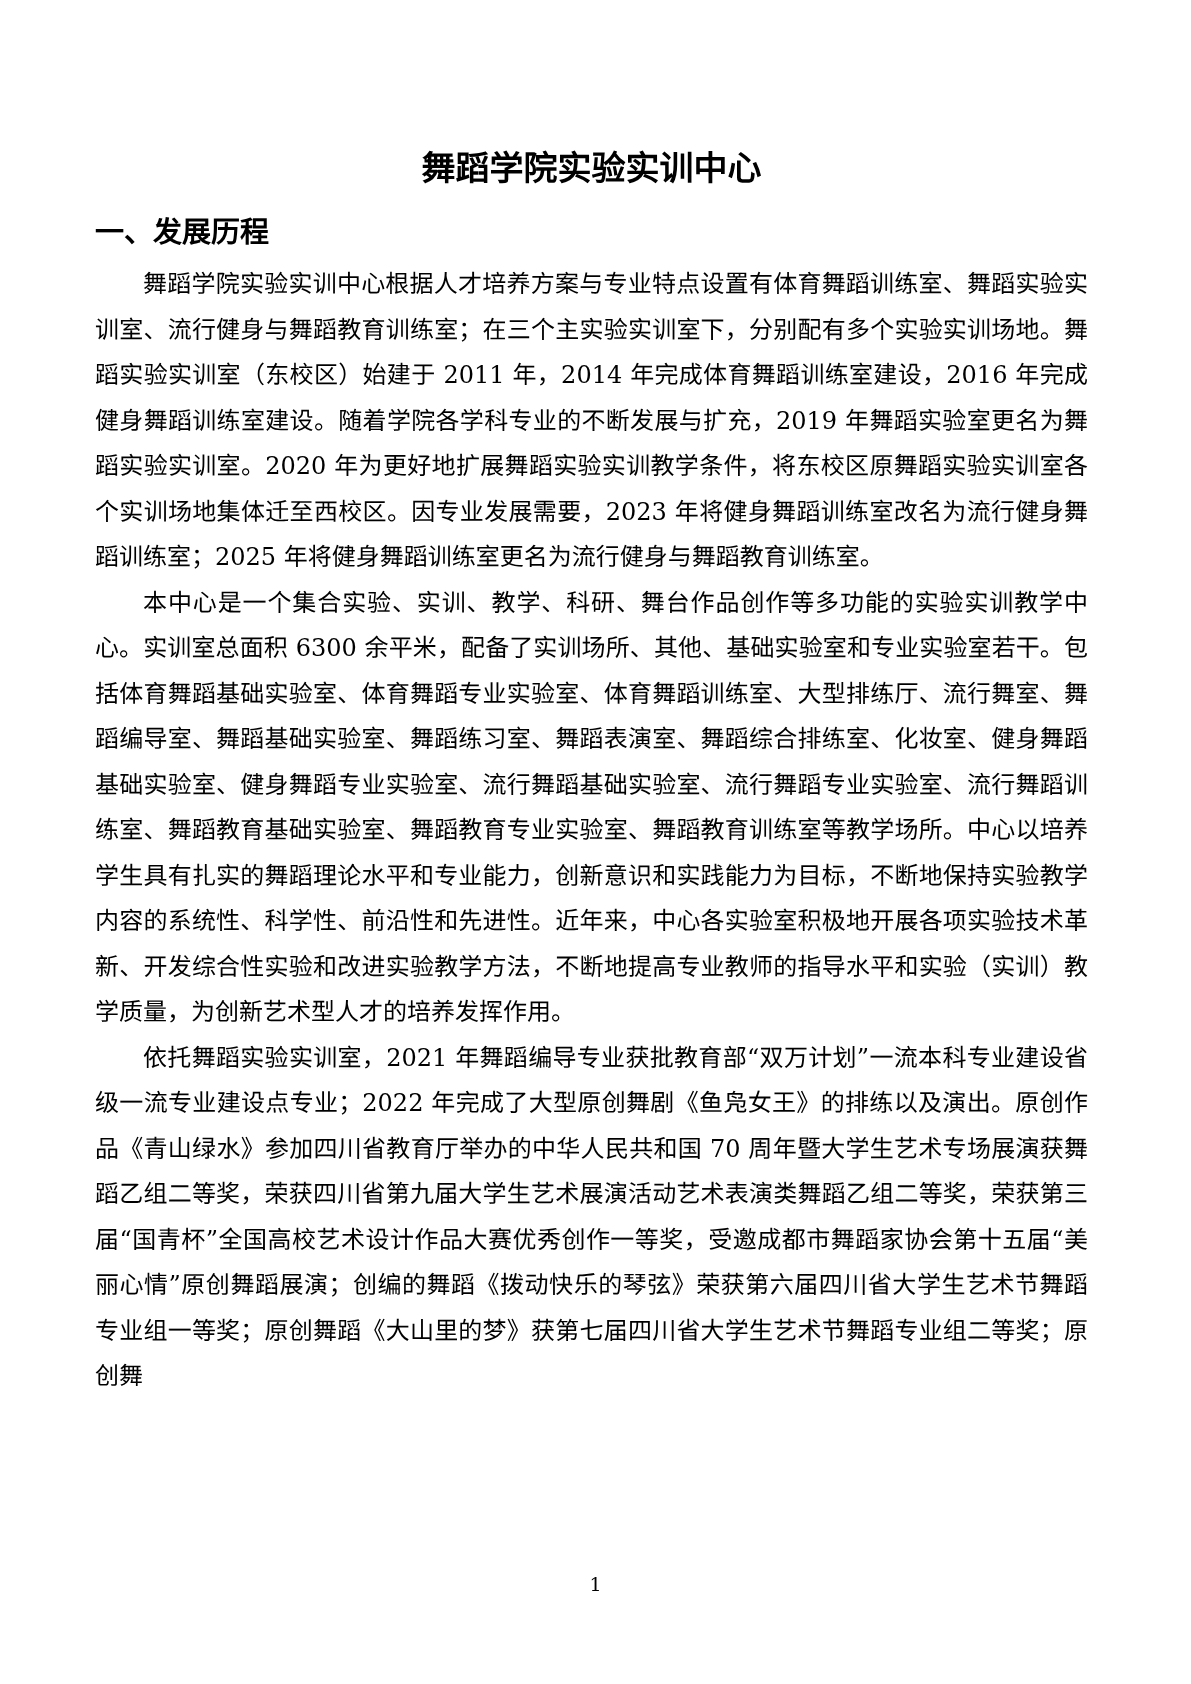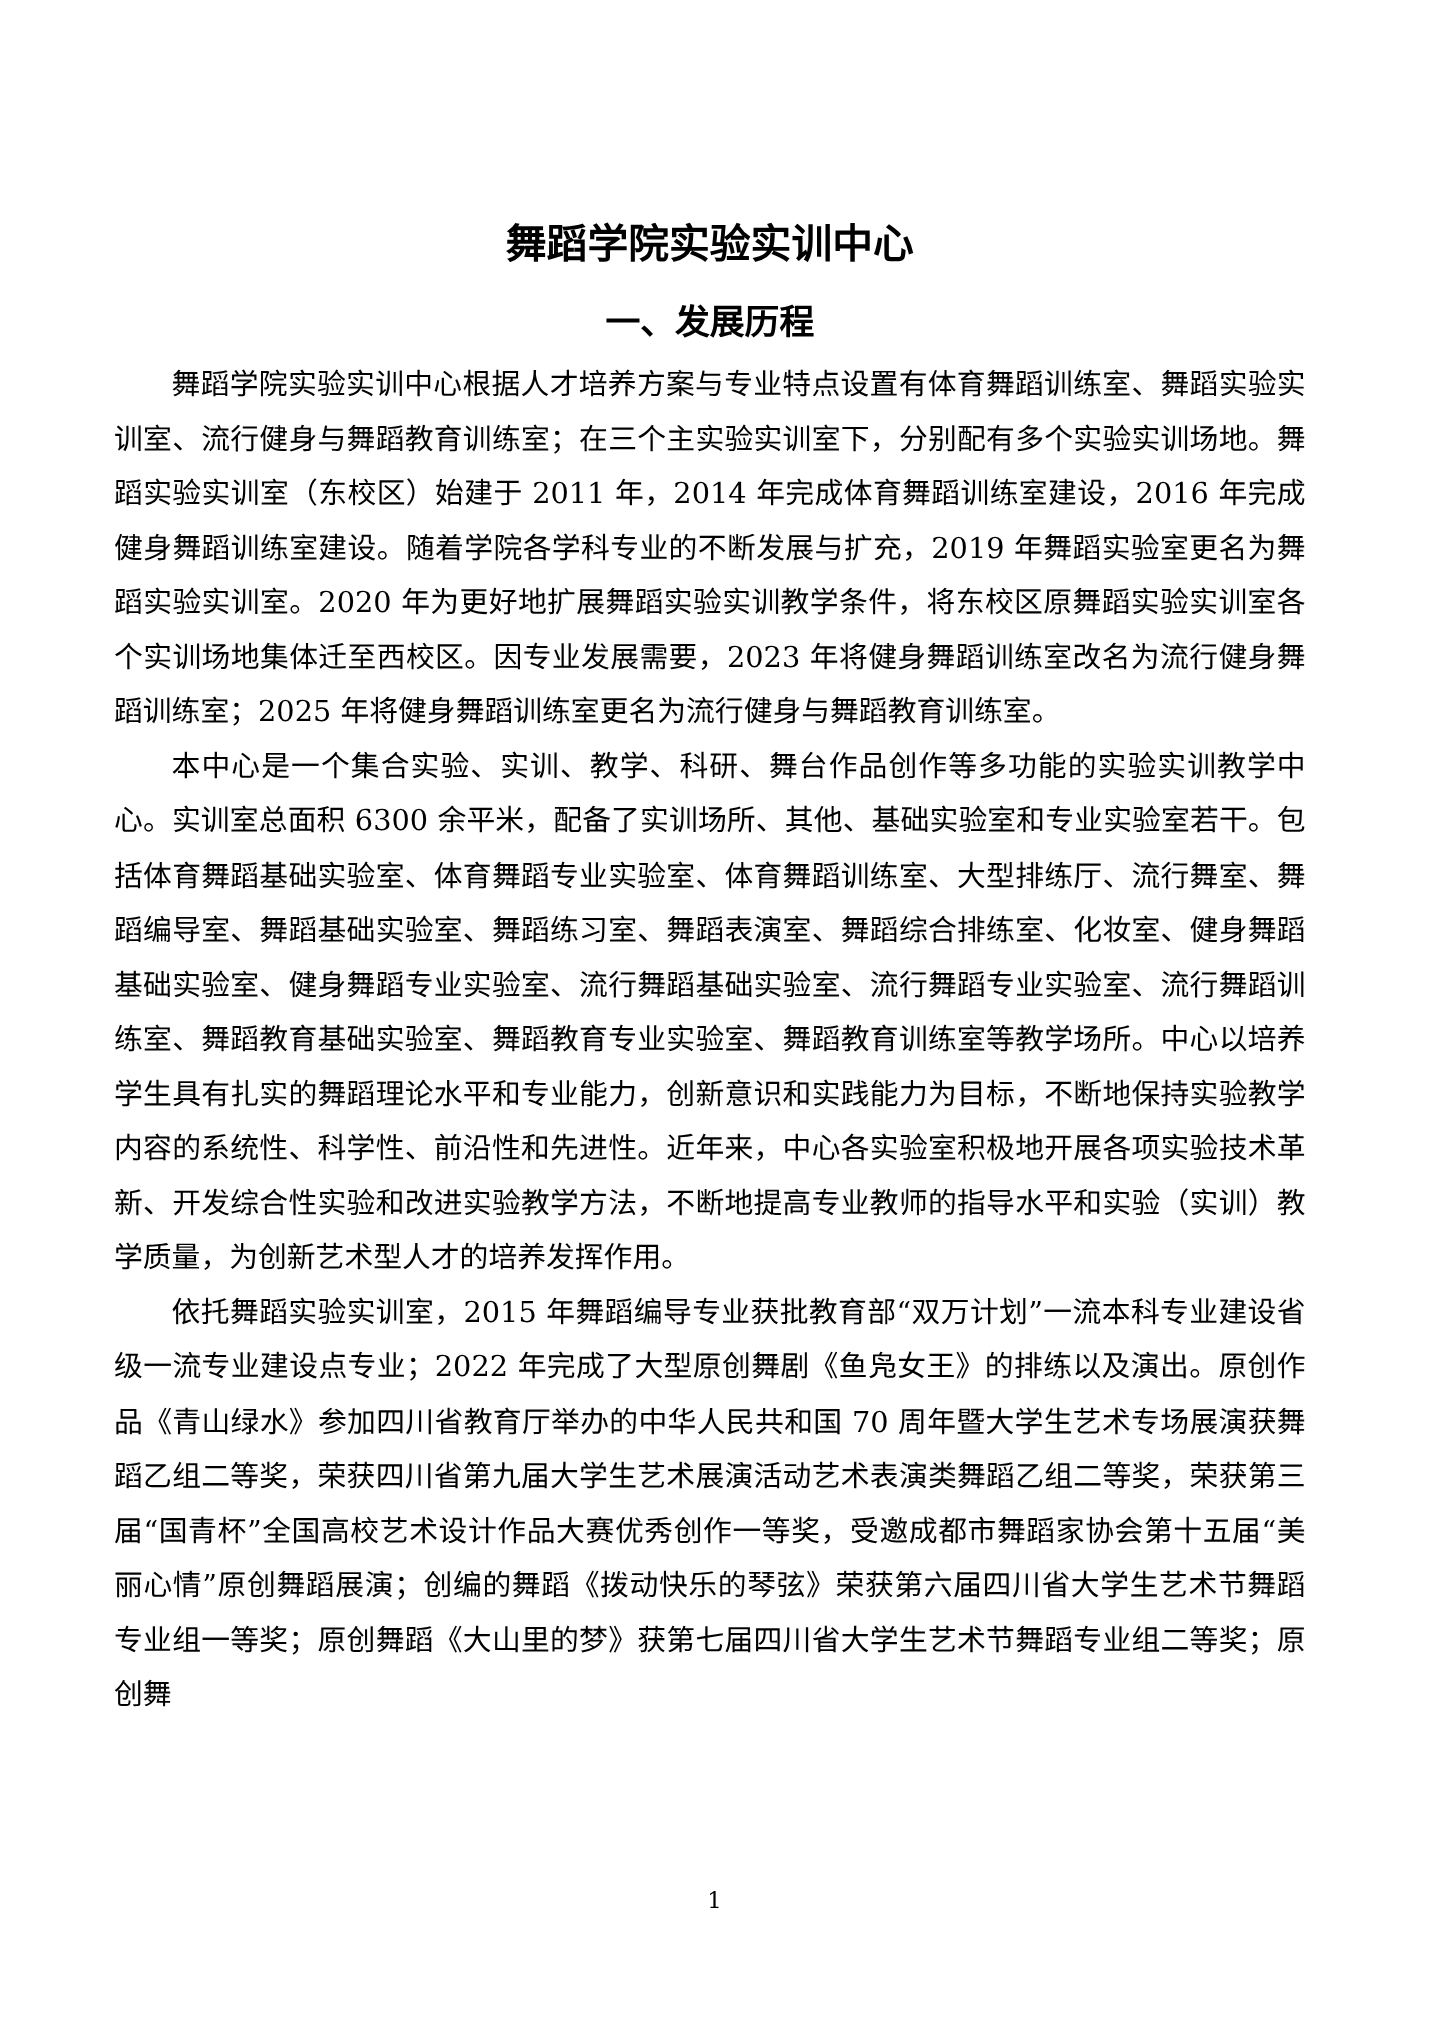--- a/index.html
+++ b/index.html
@@ -14,35 +14,33 @@
     margin: 0 auto;
     background: #ffffff;
     color: #000000;
     font-family: "DejaVu Serif", "Liberation Serif", serif;
     overflow: hidden;
     box-sizing: border-box;
   }
   .content {
     padding: 146px 103px 0 95px;
     box-sizing: border-box;
-    margin-top: 36px;
   }
   .doc-title {
     font-size: 34px;
     font-weight: bold;
     line-height: 44px;
     text-align: center;
     margin: 0 0 4px 0;
   }
   .section-heading {
     font-size: 29px;
     font-weight: bold;
     line-height: 36px;
     margin: 24px 0 12px 0;
-    text-align: center;
   }
   .para {
     font-size: 24px;
     line-height: 45.5px;
     text-align: justify;
     text-justify: inter-ideograph;
     text-indent: 2em;
     margin: 0;
     word-break: break-all;
   }
@@ -67,21 +65,21 @@
     <section>
       <h2 class="section-heading">一、发展历程</h2>
       <p class="para">舞蹈学院实验实训中心根据人才培养方案与专业特点设置有体育舞蹈训练室、舞蹈实验实训室、流行健身与舞蹈教育训练室；在三个主实验实训室下，分别配有多个实验实训场地。舞蹈实验实训室（东校区）始建于 2011 年，2014 年完成体育舞蹈训练室建设，2016 年完成健身舞蹈训练室建设。随着学院各学科专业的不断发展与扩充，2019 年舞蹈实验室更名为舞蹈实验实训室。2020 年为更好地扩展舞蹈实验实训教学条件，将东校区原舞蹈实验实训室各个实训场地集体迁至西校区。因专业发展需要，2023 年将健身舞蹈训练室改名为流行健身舞蹈训练室；2025 年将健身舞蹈训练室更名为流行健身与舞蹈教育训练室。</p>
     </section>
 
     <section>
       <p class="para">本中心是一个集合实验、实训、教学、科研、舞台作品创作等多功能的实验实训教学中心。实训室总面积 6300 余平米，配备了实训场所、其他、基础实验室和专业实验室若干。包括体育舞蹈基础实验室、体育舞蹈专业实验室、体育舞蹈训练室、大型排练厅、流行舞室、舞蹈编导室、舞蹈基础实验室、舞蹈练习室、舞蹈表演室、舞蹈综合排练室、化妆室、健身舞蹈基础实验室、健身舞蹈专业实验室、流行舞蹈基础实验室、流行舞蹈专业实验室、流行舞蹈训练室、舞蹈教育基础实验室、舞蹈教育专业实验室、舞蹈教育训练室等教学场所。中心以培养学生具有扎实的舞蹈理论水平和专业能力，创新意识和实践能力为目标，不断地保持实验教学内容的系统性、科学性、前沿性和先进性。近年来，中心各实验室积极地开展各项实验技术革新、开发综合性实验和改进实验教学方法，不断地提高专业教师的指导水平和实验（实训）教学质量，为创新艺术型人才的培养发挥作用。</p>
     </section>
 
     <section>
-      <p class="para">依托舞蹈实验实训室，2015 年舞蹈编导专业获批教育部“双万计划”一流本科专业建设省级一流专业建设点专业；2022 年完成了大型原创舞剧《鱼凫女王》的排练以及演出。原创作品《青山绿水》参加四川省教育厅举办的中华人民共和国 70 周年暨大学生艺术专场展演获舞蹈乙组二等奖，荣获四川省第九届大学生艺术展演活动艺术表演类舞蹈乙组二等奖，荣获第三届“国青杯”全国高校艺术设计作品大赛优秀创作一等奖，受邀成都市舞蹈家协会第十五届“美丽心情”原创舞蹈展演；创编的舞蹈《拨动快乐的琴弦》荣获第六届四川省大学生艺术节舞蹈专业组一等奖；原创舞蹈《大山里的梦》获第七届四川省大学生艺术节舞蹈专业组二等奖；原创舞</p>
+      <p class="para">依托舞蹈实验实训室，2021 年舞蹈编导专业获批教育部“双万计划”一流本科专业建设省级一流专业建设点专业；2022 年完成了大型原创舞剧《鱼凫女王》的排练以及演出。原创作品《青山绿水》参加四川省教育厅举办的中华人民共和国 70 周年暨大学生艺术专场展演获舞蹈乙组二等奖，荣获四川省第九届大学生艺术展演活动艺术表演类舞蹈乙组二等奖，荣获第三届“国青杯”全国高校艺术设计作品大赛优秀创作一等奖，受邀成都市舞蹈家协会第十五届“美丽心情”原创舞蹈展演；创编的舞蹈《拨动快乐的琴弦》荣获第六届四川省大学生艺术节舞蹈专业组一等奖；原创舞蹈《大山里的梦》获第七届四川省大学生艺术节舞蹈专业组二等奖；原创舞</p>
     </section>
 
   </main>
 
   <footer class="page-footer">
     <span>1</span>
   </footer>
 </div>
 
 </body></html>

